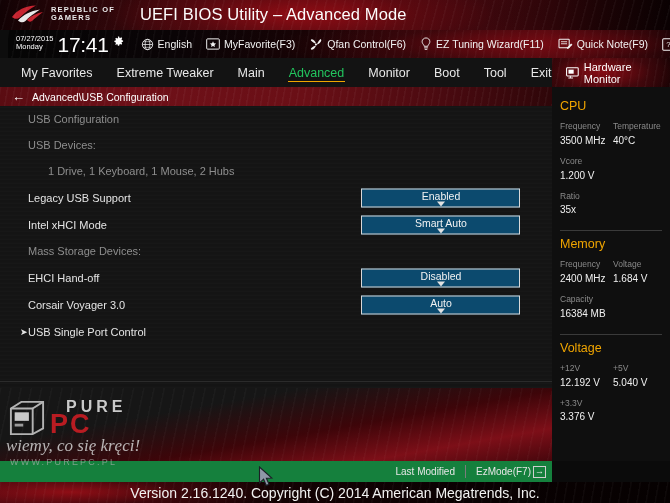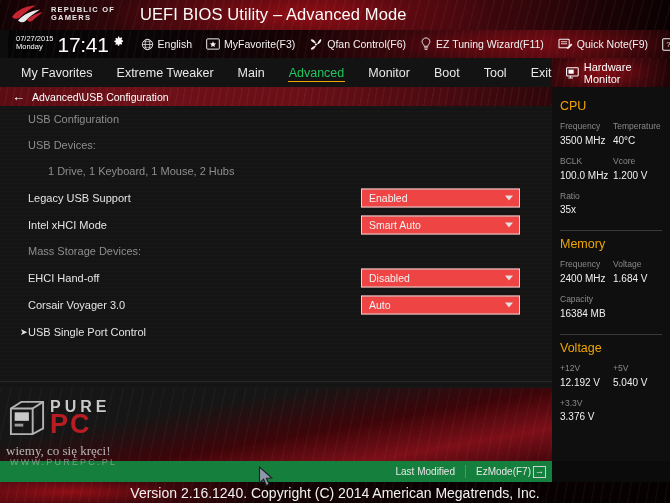--- a/index.html
+++ b/index.html
@@ -124,23 +124,24 @@
   .row {
     position: relative; display: flex; align-items: center;
     height: 26px; padding-left: 28px;
   }
   .row-label { font-size: 11px; color: #e4e4e4; }
   .row-label.dim { color: #8e8e8e; }
   .row-label.indent { padding-left: 20px; }
   .dropdown {
     position: absolute; left: 361px; top: 50%; transform: translateY(-50%);
     width: 159px; height: 19px;
-    border: 1px solid #d8d8d8; background: #ef4444;
+    border: 1px solid #d8d8d8; background: #0c4a6e;
     display: flex; align-items: center; justify-content: space-between;
     padding: 0 6px 0 7px;
+    flex-direction: column;
   }
   .dd-value { font-size: 10.5px; color: #f2f2f2; }
   .dd-caret {
     width: 0; height: 0;
     border-left: 4px solid transparent; border-right: 4px solid transparent;
     border-top: 5px solid #e2e2e2;
   }
   .sub-arrow {
     position: absolute; left: 20px; font-size: 9px; color: #e4e4e4;
   }
@@ -162,29 +163,30 @@
   }
   .pure-logo {
     position: absolute; left: 8px; top: 12px; display: flex; align-items: center; gap: 4px;
     z-index: 3;
   }
   .pure-cube { width: 38px; height: 36px; }
   .pure-words { display: flex; flex-direction: column; line-height: .82; }
   .pure-words .w1 {
     font-size: 16px; font-weight: bold; color: #c9c9c9; letter-spacing: 4px;
     font-family: "Liberation Sans", sans-serif;
+    margin-left: 16px;
   }
   .pure-words .w2 {
     font-size: 27px; font-weight: bold; color: #b91c22; letter-spacing: 2px;
     font-family: "Liberation Sans", sans-serif;
   }
   .pure-tag {
-    position: absolute; left: 6px; top: 55px; z-index: 3;
-    font-family: "Liberation Serif", serif; 
-    font-size: 13px; color: #d9d9d9; opacity: .82;
+    position: absolute; left: 6px; top: 48px; z-index: 3;
+    font-family: "Liberation Serif", serif; font-style: italic;
+    font-size: 17px; color: #d9d9d9; opacity: .82;
   }
   .pure-url {
     position: absolute; left: 10px; top: 69px; z-index: 3;
     font-size: 9px; color: #b9b9b9; letter-spacing: 2.2px; opacity: .62;
     font-family: "Liberation Sans", sans-serif;
   }
   .cursor { position: absolute; left: 258px; top: 466px; z-index: 20; }
 
   
   .rpanel {
@@ -455,24 +457,20 @@
           <div class="rp-key">Frequency</div>
           <div class="rp-val">3500 MHz</div>
         </div>
         <div class="rp-cell">
           <div class="rp-key">Temperature</div>
           <div class="rp-val">40°C</div>
         </div>
       </div>
       <div class="rp-grid">
         <div class="rp-cell">
-          <div class="rp-key">BCLK</div>
-          <div class="rp-val">100.0 MHz</div>
-        </div>
-        <div class="rp-cell">
           <div class="rp-key">Vcore</div>
           <div class="rp-val">1.200 V</div>
         </div>
       </div>
       <div class="rp-grid">
         <div class="rp-cell full">
           <div class="rp-key">Ratio</div>
           <div class="rp-val">35x</div>
         </div>
       </div>

